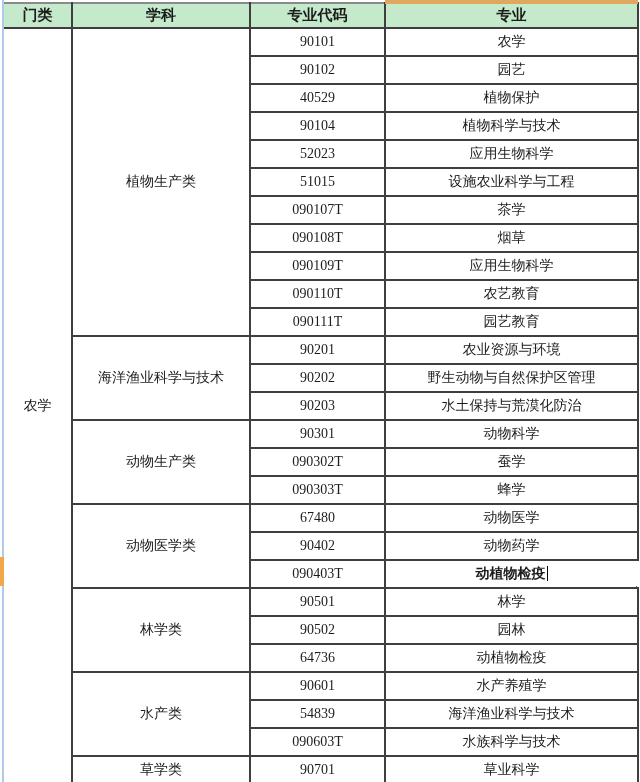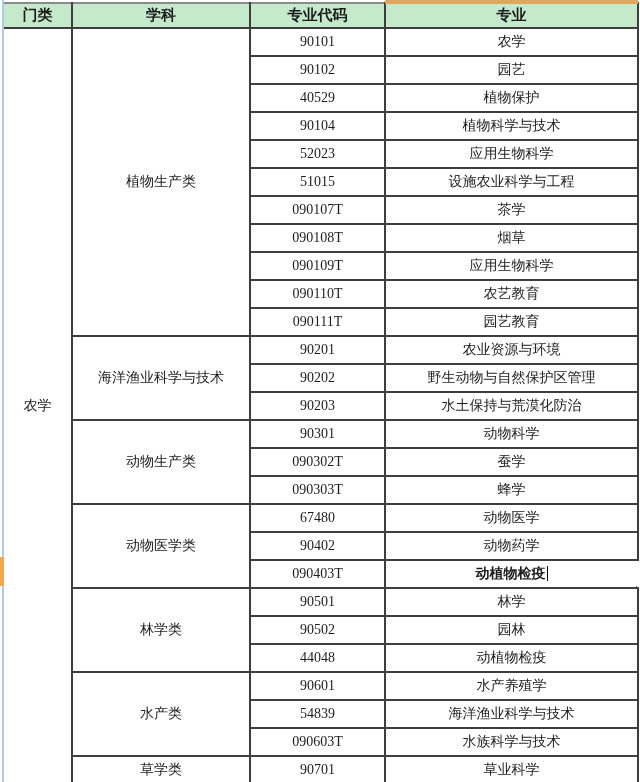--- a/index.html
+++ b/index.html
@@ -208,21 +208,21 @@
     <tr>
       <td class="disc" rowspan="3">林学类</td>
       <td>90501</td>
       <td>林学</td>
     </tr>
     <tr>
       <td>90502</td>
       <td>园林</td>
     </tr>
     <tr>
-      <td>44048</td>
+      <td>64736</td>
       <td>动植物检疫</td>
     </tr>
 
     <tr>
       <td class="disc" rowspan="3">水产类</td>
       <td>90601</td>
       <td>水产养殖学</td>
     </tr>
     <tr>
       <td>54839</td>

